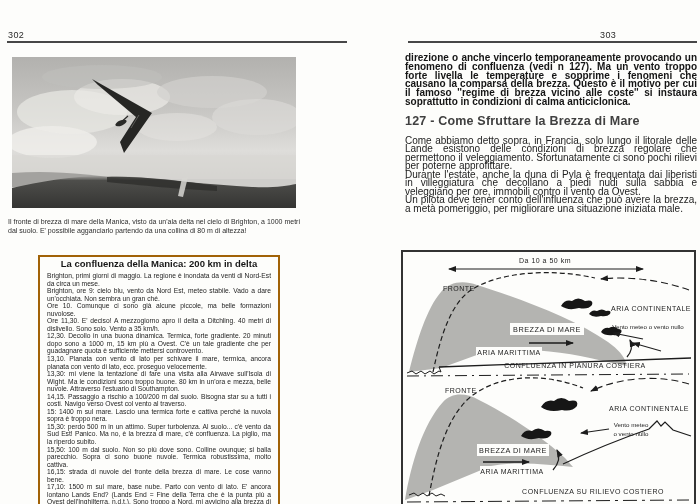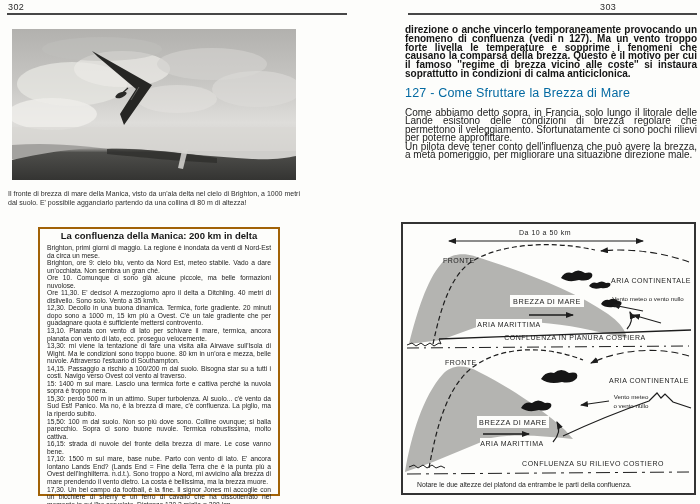--- a/index.html
+++ b/index.html
@@ -2,21 +2,21 @@
 <html><head>
 <meta charset="utf-8">
 <style>
   html,body{margin:0;padding:0;}
   body{
     width:700px;height:504px;position:relative;overflow:hidden;
     background:#fdfdfb;color:#1c1c1c;
     font-family:"Liberation Sans", sans-serif;
     -webkit-font-smoothing:antialiased;
   }
-  .abs{position:absolute;}
+  .abs{position:absolute;margin-top:28px;}
   .pagenum{font-size:9px;color:#2a2a2a;letter-spacing:.4px;}
   .rule{height:2px;background:#474747;}
   
   .photo{left:12px;top:29px;width:284px;height:151px;}
   .caption{
     left:8px;top:190px;width:292px;
     font-size:7px;line-height:8.6px;text-align:justify;color:#2d2d2d;
   }
   .storybox{
     left:38px;top:227px;width:242px;height:269px;
@@ -30,21 +30,21 @@
   .entry{font-size:6.7px;line-height:7.55px;text-align:justify;color:#232323;}
   .signature{font-size:6.7px;line-height:7.6px;text-align:right;padding-right:4px;color:#232323;}
   
   .intro{
     left:405px;top:26px;width:292px;
     font-size:10px;line-height:8.8px;font-weight:bold;
     text-align:justify;color:#151515;
   }
   .heading{
     left:405px;top:86px;width:292px;
-    font-size:12.5px;font-weight:normal;color:#0369a1;letter-spacing:.2px;
+    font-size:12.5px;font-weight:bold;color:#404040;letter-spacing:.2px;
   }
   .bodytext{left:405px;top:109px;width:292px;}
   .para{font-size:10px;line-height:8.45px;text-align:justify;color:#222;}
   .figbox{
     left:401px;top:222px;width:295px;height:273px;
     border:2px solid #333;box-sizing:border-box;background:#fdfdfb;
   }
   .fig text{font-family:"Liberation Sans", sans-serif;fill:#1d1d1d;}
   .lab{font-size:7px;letter-spacing:.5px;}
   .lab-big{font-size:7.3px;letter-spacing:.5px;}
@@ -118,21 +118,22 @@
 </div>
 
 <div class="abs pagenum" style="left:600px;top:2px;width:96px;">303</div>
 <div class="abs rule" style="left:408px;top:13px;width:289px;"></div>
 
 <div class="abs intro">direzione o anche vincerlo temporaneamente provocando un fenomeno di confluenza (vedi n 127). Ma un vento troppo forte livella le temperature e sopprime i fenomeni che causano la comparsa della brezza. Questo è il motivo per cui il famoso ''regime di brezza vicino alle coste'' si instaura soprattutto in condizioni di calma anticiclonica.</div>
 <div class="abs heading">127 - Come Sfruttare la Brezza di Mare</div>
 
 <div class="abs bodytext">
   <div class="para">Come abbiamo detto sopra, in Francia, solo lungo il litorale delle Lande esistono delle condizioni di brezza regolare che permettono il veleggiamento. Sfortunatamente ci sono pochi rilievi per poterne approfittare.</div>
-  <div class="para">Un pilota deve tener conto dell'influenza che può avere la brezza, a metà pomeriggio, per migliorare una situazione direzione male.</div>
+  <div class="para">Durante l'estate, anche la duna di Pyla è frequentata dai liberisti in villeggiatura che decollano a piedi nudi sulla sabbia e veleggiano per ore, immobili contro il vento da Ovest.</div>
+  <div class="para">Un pilota deve tener conto dell'influenza che può avere la brezza, a metà pomeriggio, per migliorare una situazione iniziata male.</div>
 </div>
 
 <div class="abs figbox">
   <svg class="fig" width="289" height="267" viewBox="0 0 289 267">
     <defs>
       <marker id="ar" markerWidth="9" markerHeight="8" refX="7" refY="3" orient="auto" markerUnits="userSpaceOnUse">
         <path d="M0,0 L8,3 L0,6 Z" fill="#1d1d1d"></path>
       </marker>
       <marker id="arS" markerWidth="9" markerHeight="8" refX="7" refY="3" orient="auto-start-reverse" markerUnits="userSpaceOnUse">
         <path d="M0,0 L8,3 L0,6 Z" fill="#1d1d1d"></path>

